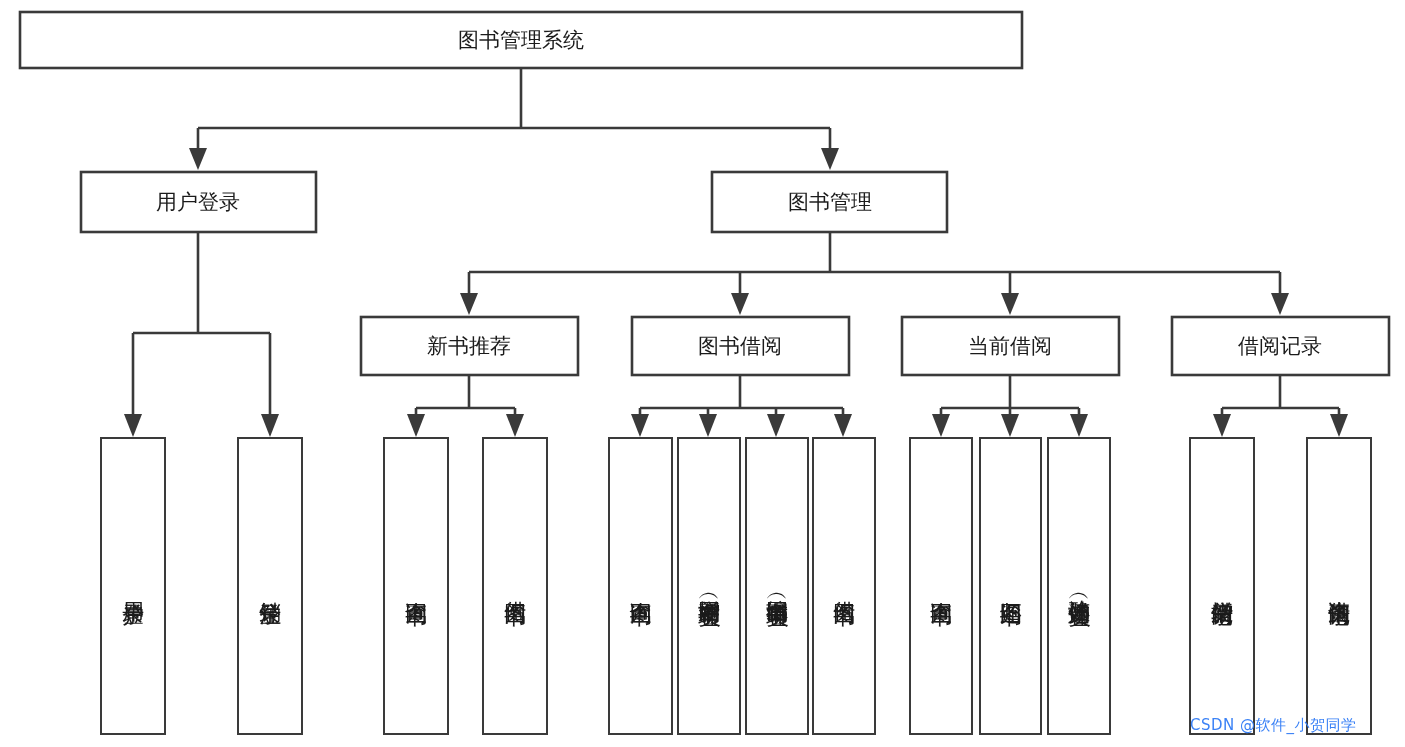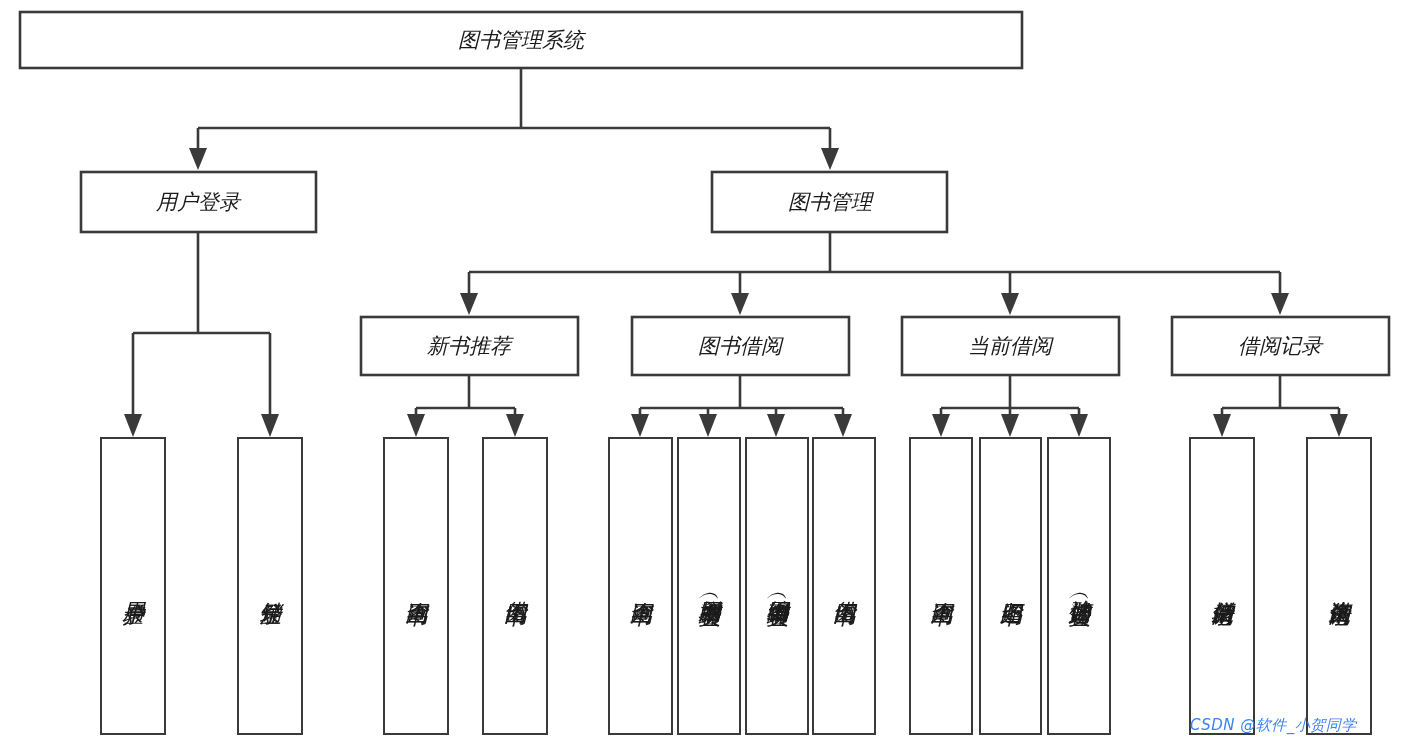--- a/index.html
+++ b/index.html
@@ -11,21 +11,20 @@
     width: 1405px;
     height: 747px;
     font-family: "DejaVu Sans", "Liberation Sans", sans-serif;
     overflow: hidden;
     position: relative;
   }
   #diagram-root {
     position: relative;
     width: 1405px;
     height: 747px;
-    font-style: italic;
   }
   svg.flow {
     position: absolute;
     top: 0;
     left: 0;
     width: 1405px;
     height: 747px;
   }
   .node-box {
     fill: #ffffff;

